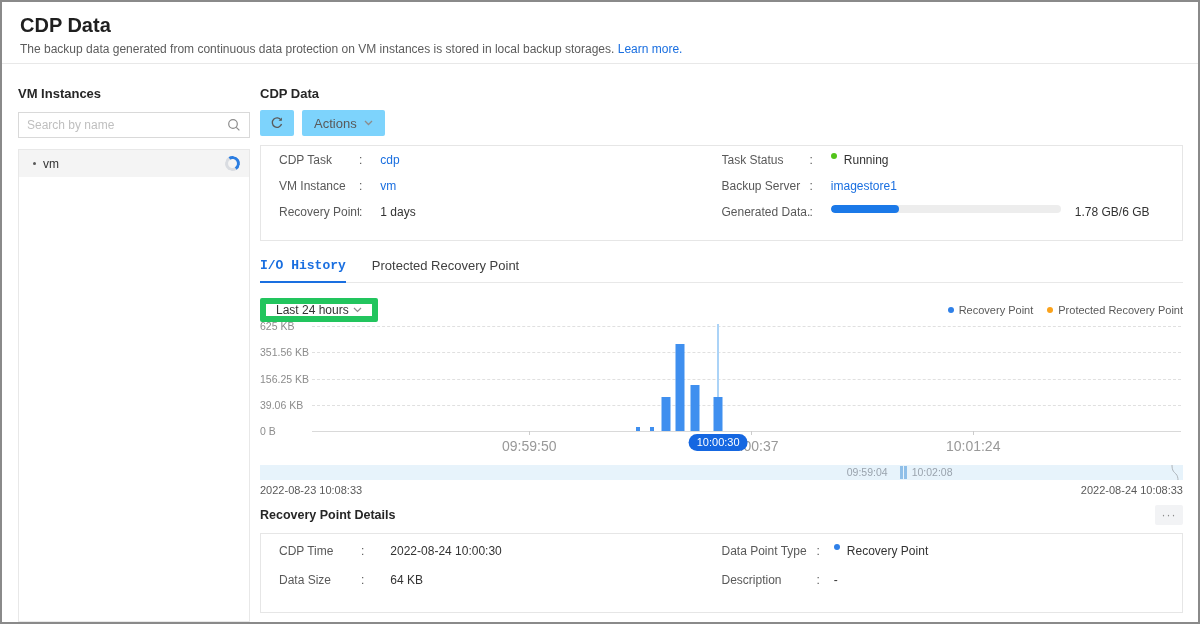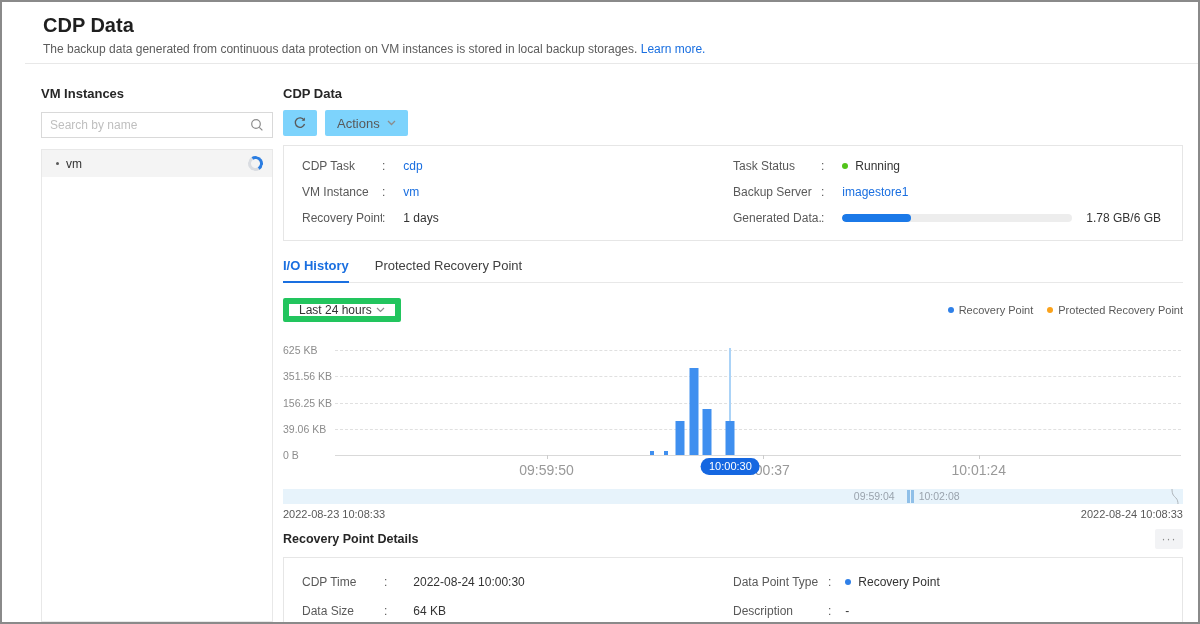--- a/index.html
+++ b/index.html
@@ -1,17 +1,17 @@
 <!DOCTYPE html>
 <html><head>
 <meta charset="utf-8">
 <style>
   * { margin:0; padding:0; box-sizing:border-box; }
   body { font-family:"Liberation Sans", sans-serif; background:#c8c8c8; }
-  .page { width:1200px; height:624px; border:2px solid #8a8a8a; background:#fff; overflow:hidden; position:relative;padding-left:23px; }
+  .page { width:1200px; height:624px; border:2px solid #8a8a8a; background:#fff; overflow:hidden; position:relative; }
 
   
   header { padding:11px 18px 8px; border-bottom:1px solid #e8e8e8; height:62px; }
   .page-title { font-size:20px; font-weight:bold; color:#1f1f1f; line-height:24px; }
   .page-desc { font-size:12px; color:#5c5c5c; margin-top:5px; white-space:nowrap; }
   .page-desc a { color:#1a6fe0; text-decoration:none; cursor:pointer; }
 
   .content { display:flex; height:558px; }
 
   
@@ -31,46 +31,46 @@
   .toolbar { margin-top:9px; display:flex; gap:8px; }
   .btn { height:26px; background:#7dd3fc; border:none; border-radius:2px; font-size:13px; color:#595959; display:flex; align-items:center; justify-content:center; cursor:pointer; font-family:"Liberation Sans",sans-serif; }
   .btn-refresh { width:34px; }
   .btn-actions { padding:0 12px; gap:7px; }
 
   .panel { border:1px solid #e6e6e6; margin-top:9px; }
   .panel-h { height:27px; background:#f7f8fa; border-bottom:1px solid #e6e6e6; display:flex; align-items:center; padding:0 16px; font-size:12px; font-weight:bold; color:#262626; cursor:pointer; }
   .panel-h .chev { margin-left:auto; }
   .panel-b { padding:7px 18px 9px; }
   .grid2 { display:grid; grid-template-columns:1fr 1fr; }
-  .pair { display:flex; align-items:center; height:26px; font-size:12px; color:#333; white-space:nowrap; }
+  .pair { display:flex; align-items:flex-start; height:26px; font-size:12px; color:#333; white-space:nowrap; }
   .plabel { color:#595959; width:80px; flex-shrink:0; overflow:hidden; }
   .pair.r .plabel { width:88px; }
   .pcolon { color:#595959; margin-right:18px; }
   .pcolon::after { content:":"; }
   .blue-link { color:#1a6fe0; cursor:pointer; }
   .dot { width:6px; height:6px; border-radius:50%; display:inline-block; margin-right:7px; flex-shrink:0; }
   .dot-green { background:#52c41a; }
   .dot-blue { background:#2f80e8; }
   .progress { width:230px; height:8px; border-radius:4px; background:#ededed; margin-right:14px; overflow:hidden; }
   .progress i { display:block; height:100%; border-radius:4px; background:#1b79e8; }
 
   
   .tabs { display:flex; gap:26px; margin-top:17px; border-bottom:1px solid #e8e8e8; }
   .tab { font-size:13px; color:#404040; padding-bottom:8px; cursor:pointer; border-bottom:2px solid transparent; margin-bottom:-1px; }
-  .tab.active { color:#1a6fe0; font-weight:bold; border-bottom-color:#1a6fe0; }
+  .tab.active { color:#1a6fe0; font-weight:bold; border-bottom-color:#1a6fe0;font-family:Liberation Mono, monospace; }
 
   
   .chart-controls { margin-top:15px; display:flex; align-items:center; }
   .select { height:24px; width:118px; border:6px solid #22c55e; border-radius:2px; display:flex; align-items:center; justify-content:space-between; padding:0 10px; font-size:12px; color:#333; cursor:pointer; background:#fff; }
   .legend { margin-left:auto; display:flex; gap:14px; font-size:11px; color:#595959; align-items:center; }
   .legend-item { display:flex; align-items:center; }
   .legend-item .dot { width:6px; height:6px; margin-right:5px; }
 
   
-  .chartwrap { position:relative; margin-top:24px; height:133px; }
+  .chartwrap { position:relative; margin-top:0; height:133px; }
   .ylab { position:absolute; left:0; transform:translateY(-50%); font-size:10.5px; color:#8c8c8c; white-space:nowrap; }
   .plot { position:absolute; left:52px; right:2px; top:4px; height:105px; }
   .grid { position:absolute; left:0; right:0; border-top:1px dashed #e0e0e0; }
   .grid.base { border-top:1px solid #d9d9d9; }
   .bar { position:absolute; bottom:0; background:#3f8fef; transform:translateX(-50%); z-index:2; }
   .marker { position:absolute; top:-2px; bottom:0; width:2px; background:#abd3f7; transform:translateX(-50%); z-index:1; }
   .xtick { position:absolute; top:100%; width:1px; height:4px; background:#ccc; }
   .xlab { position:absolute; top:calc(100% + 7px); transform:translateX(-50%); font-size:14px; color:#999; white-space:nowrap; z-index:1; }
   .pill { position:absolute; top:calc(100% + 3px); transform:translateX(-50%); background:#1567e1; color:#fff; font-size:11px; padding:2px 8px 3px; border-radius:10px; white-space:nowrap; z-index:3; }
 

